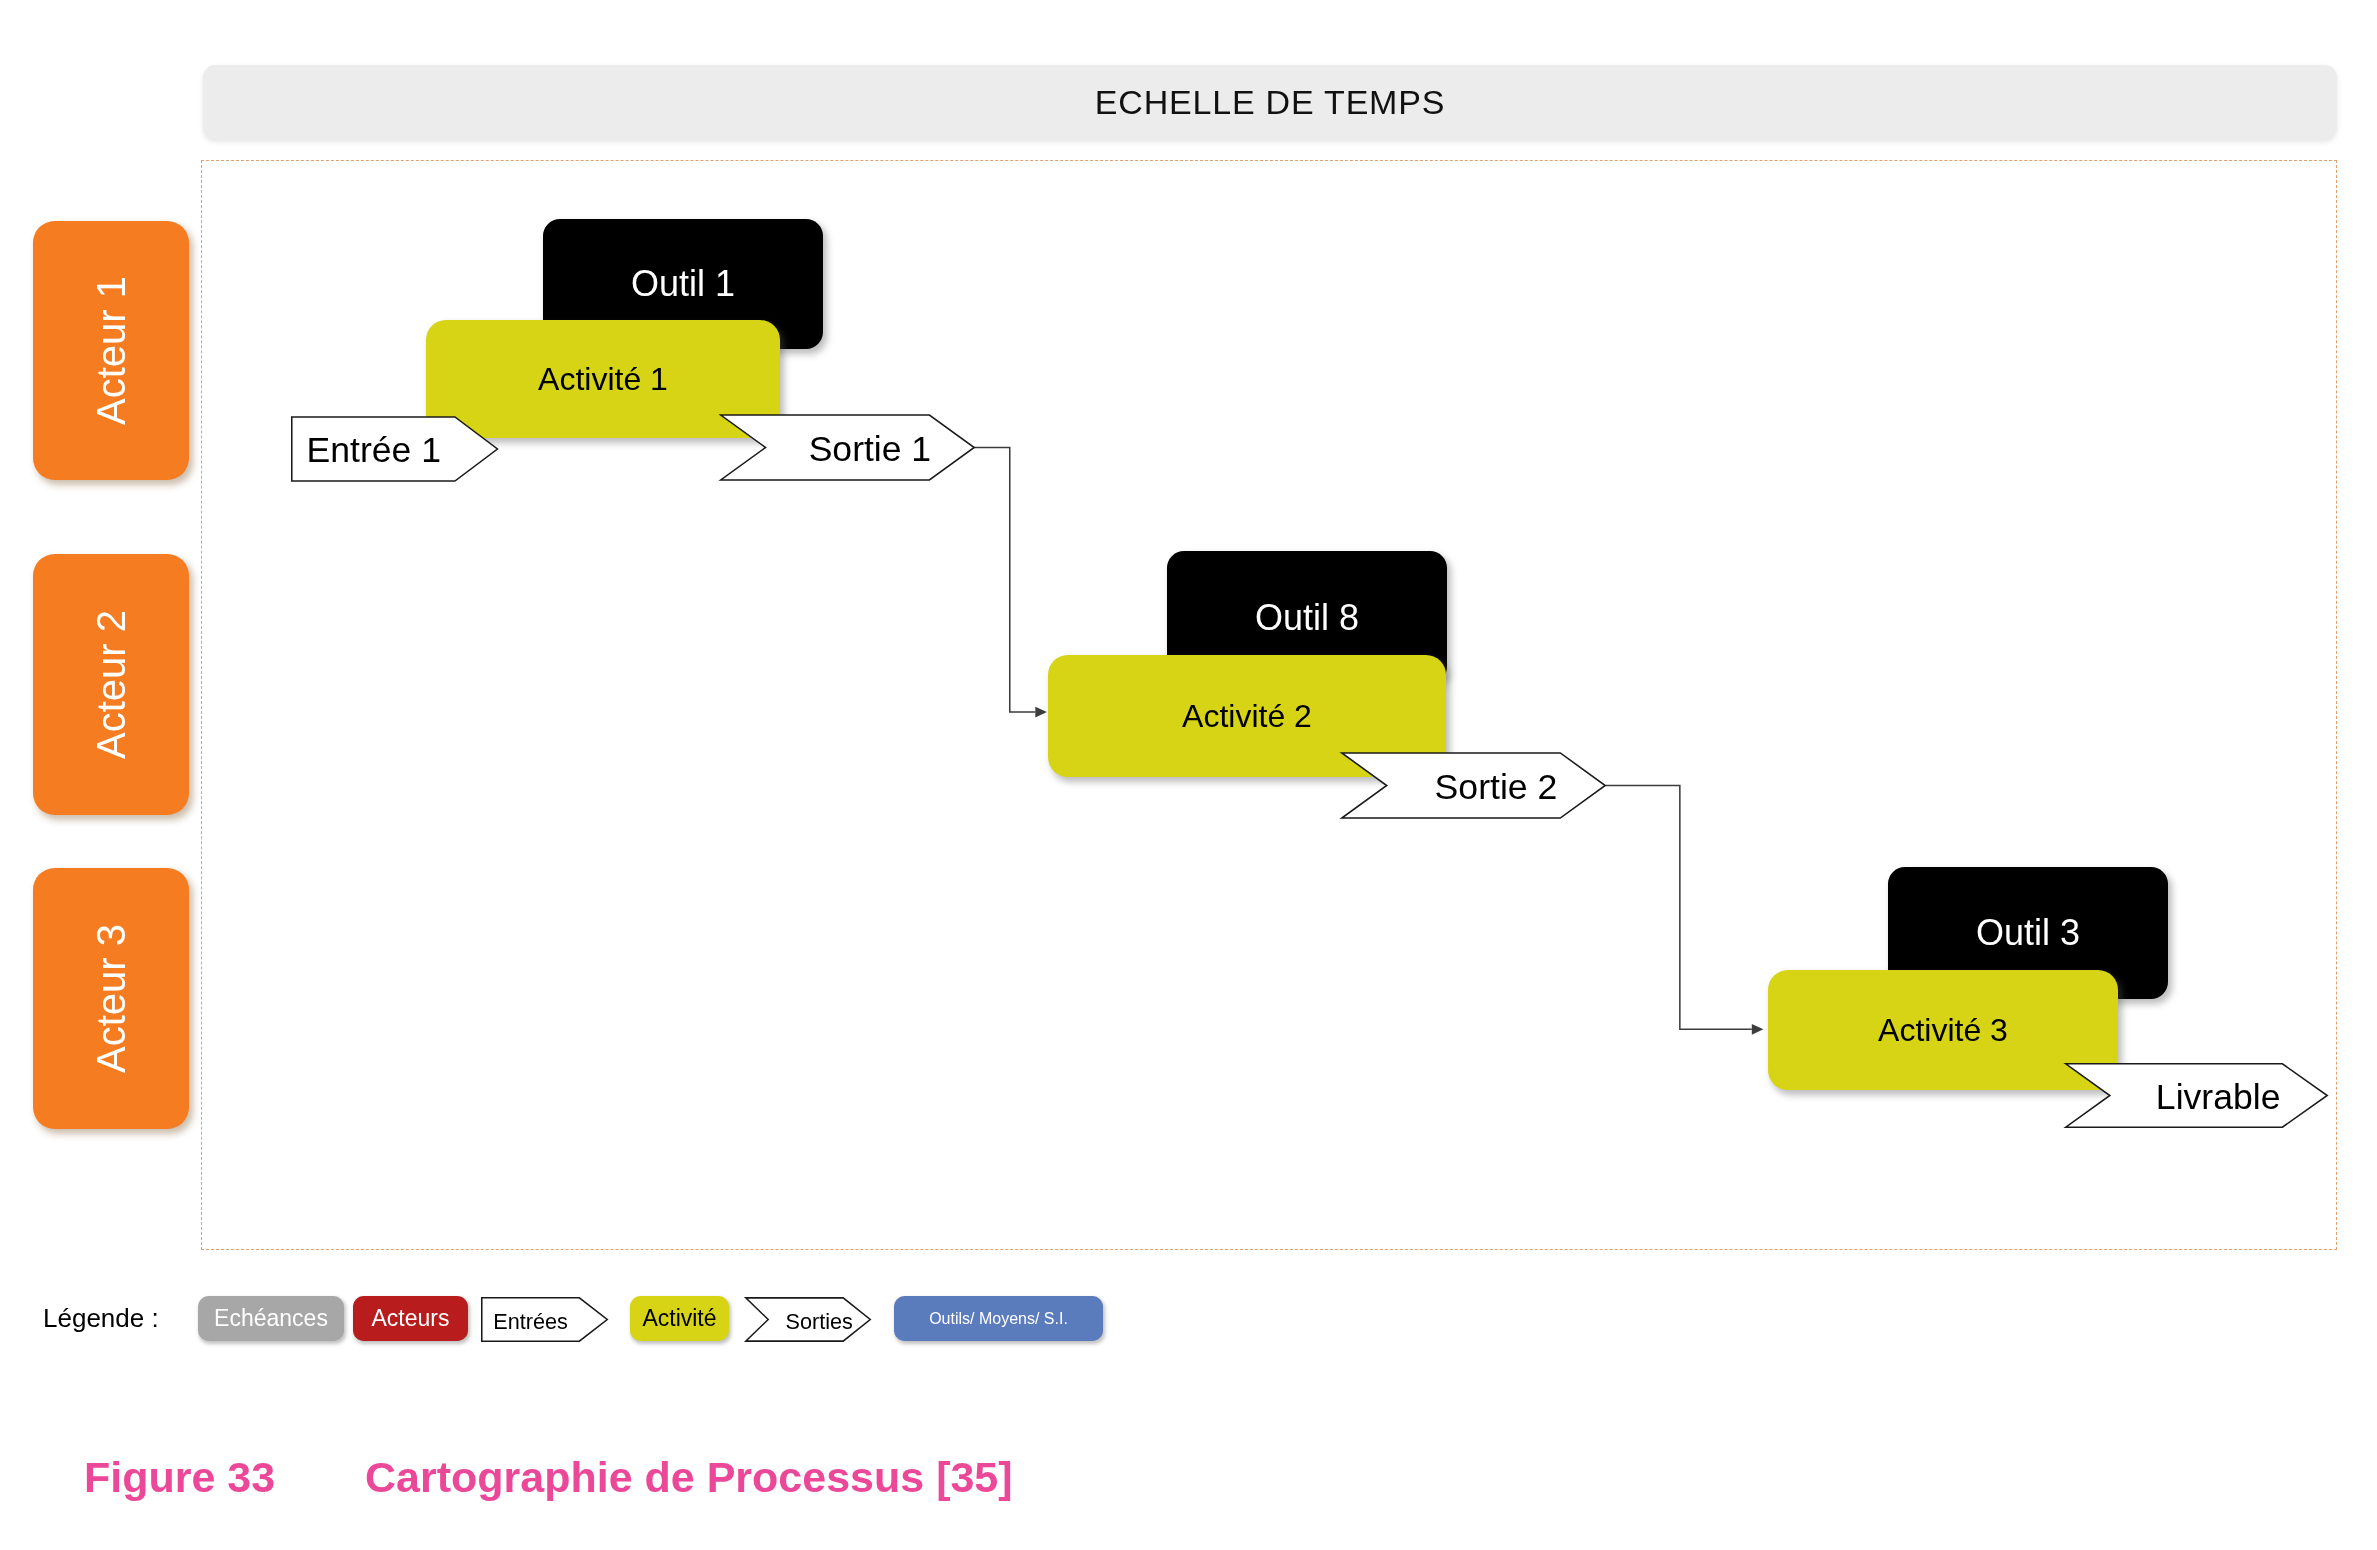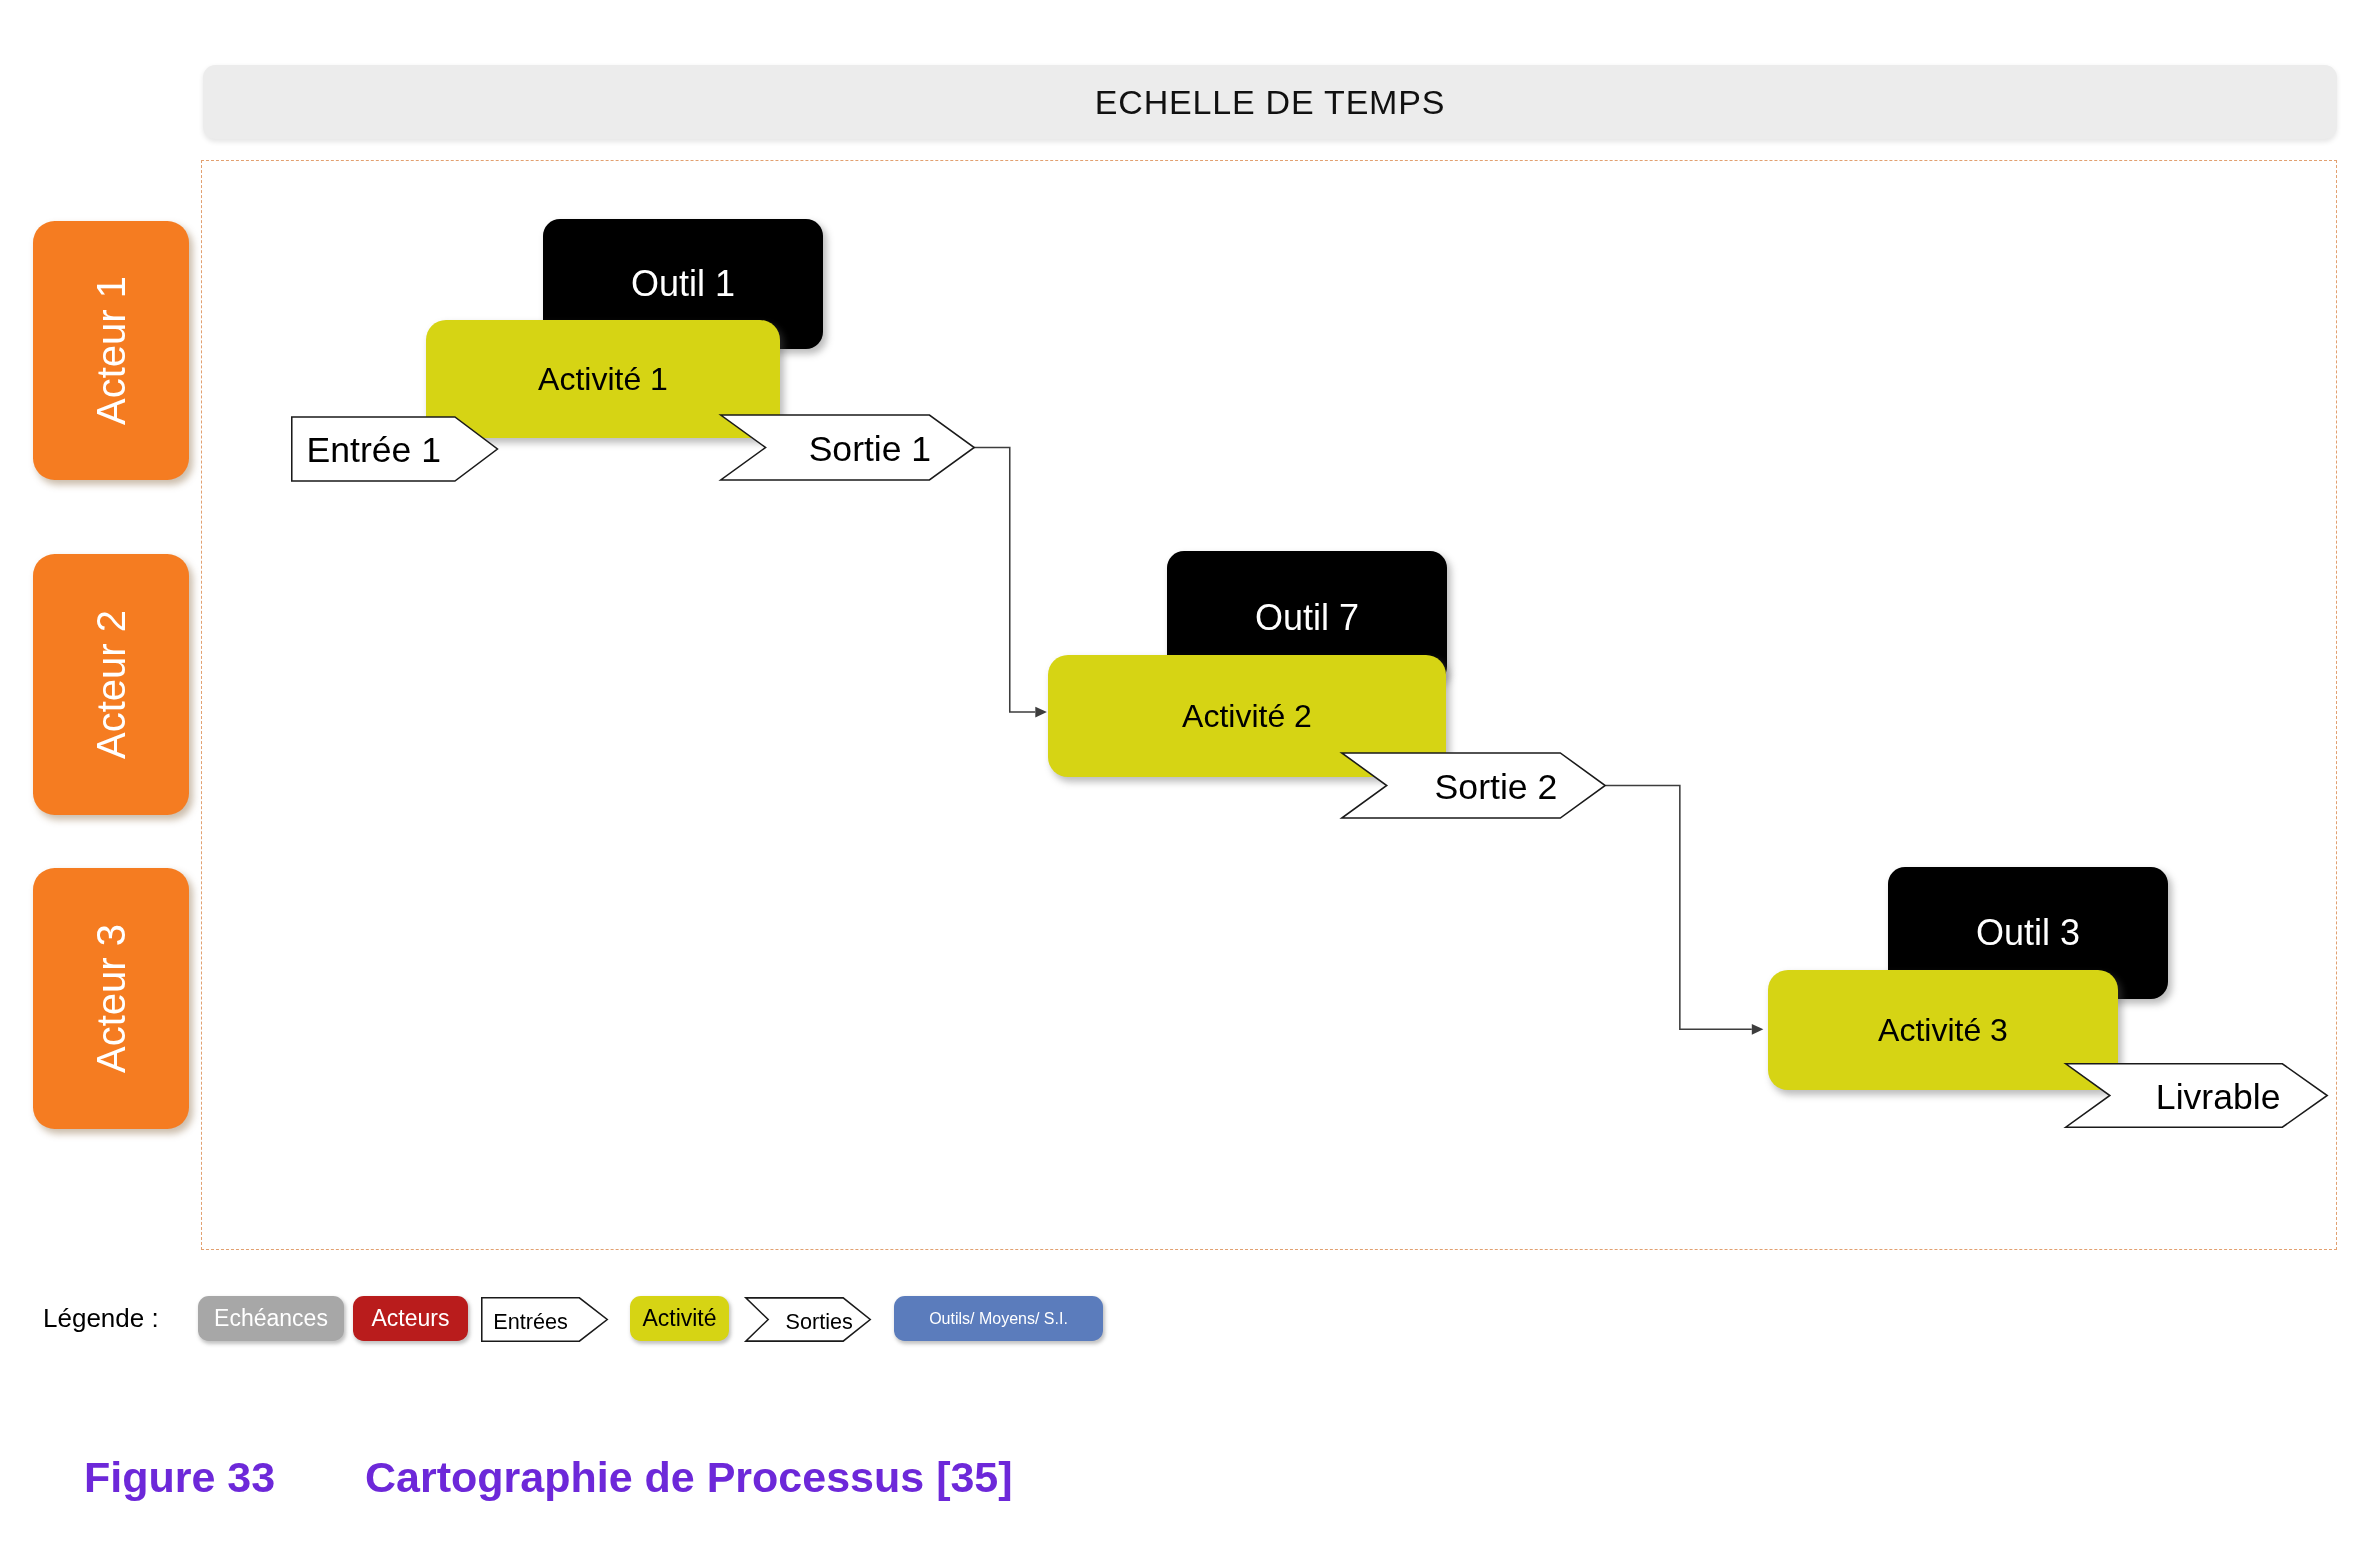--- a/index.html
+++ b/index.html
@@ -63,21 +63,21 @@
     box-shadow:1.5px 2.3px 3.9px rgba(120,120,120,0.45);
   }
   .chip span{font-size:23px;}
   .chip.gray{background:#A7A7A7;}  .chip.gray span{color:#fff;}
   .chip.orange{background:#b91c1c;}.chip.orange span{color:#fff;}
   .chip.yellow{background:#D6D414;}.chip.yellow span{color:#000;}
   .chip.blue{background:#5B7CBC;}  .chip.blue span{color:#fff;}
   .legend-arrow text{font-size:28px;}
 
   .caption span{
-    position:absolute;top:1453px;font-size:43px;font-weight:bold;color:#6d28d9;
+    position:absolute;top:1453px;font-size:43px;font-weight:bold;color:#ec4899;
     white-space:nowrap;
   }
 </style>
 </head>
 <body>
 
 <div class="canvas">
 
   <div class="header-bar">
     <span>ECHELLE DE TEMPS</span>
@@ -111,21 +111,21 @@
   <svg class="arrow-shape" style="left:291px;top:416px;" width="208" height="66" viewBox="0 0 269 85">
     <polygon points="1,1 212,1 267,42.5 212,84 1,84"></polygon>
     <text x="107" y="44">Entrée 1</text>
   </svg>
   <svg class="arrow-shape" style="left:720px;top:414px;" width="255" height="67" viewBox="0 0 330 86">
     <polygon points="1,1 271,1 329,43 271,85 1,85 59,43"></polygon>
     <text x="194" y="45">Sortie 1</text>
   </svg>
 
   <div class="tool" style="left:1167px;top:551px;width:280px;height:133px;">
-    <span>Outil 7</span>
+    <span>Outil 8</span>
   </div>
   <div class="activity" style="left:1048px;top:655px;width:398px;height:122px;">
     <span>Activité 2</span>
   </div>
   <svg class="arrow-shape" style="left:1341px;top:752px;" width="265" height="67" viewBox="0 0 342 86">
     <polygon points="1,1 283,1 341,43 283,85 1,85 59,43"></polygon>
     <text x="200" y="45">Sortie 2</text>
   </svg>
 
   <div class="tool" style="left:1888px;top:867px;width:280px;height:132px;">

